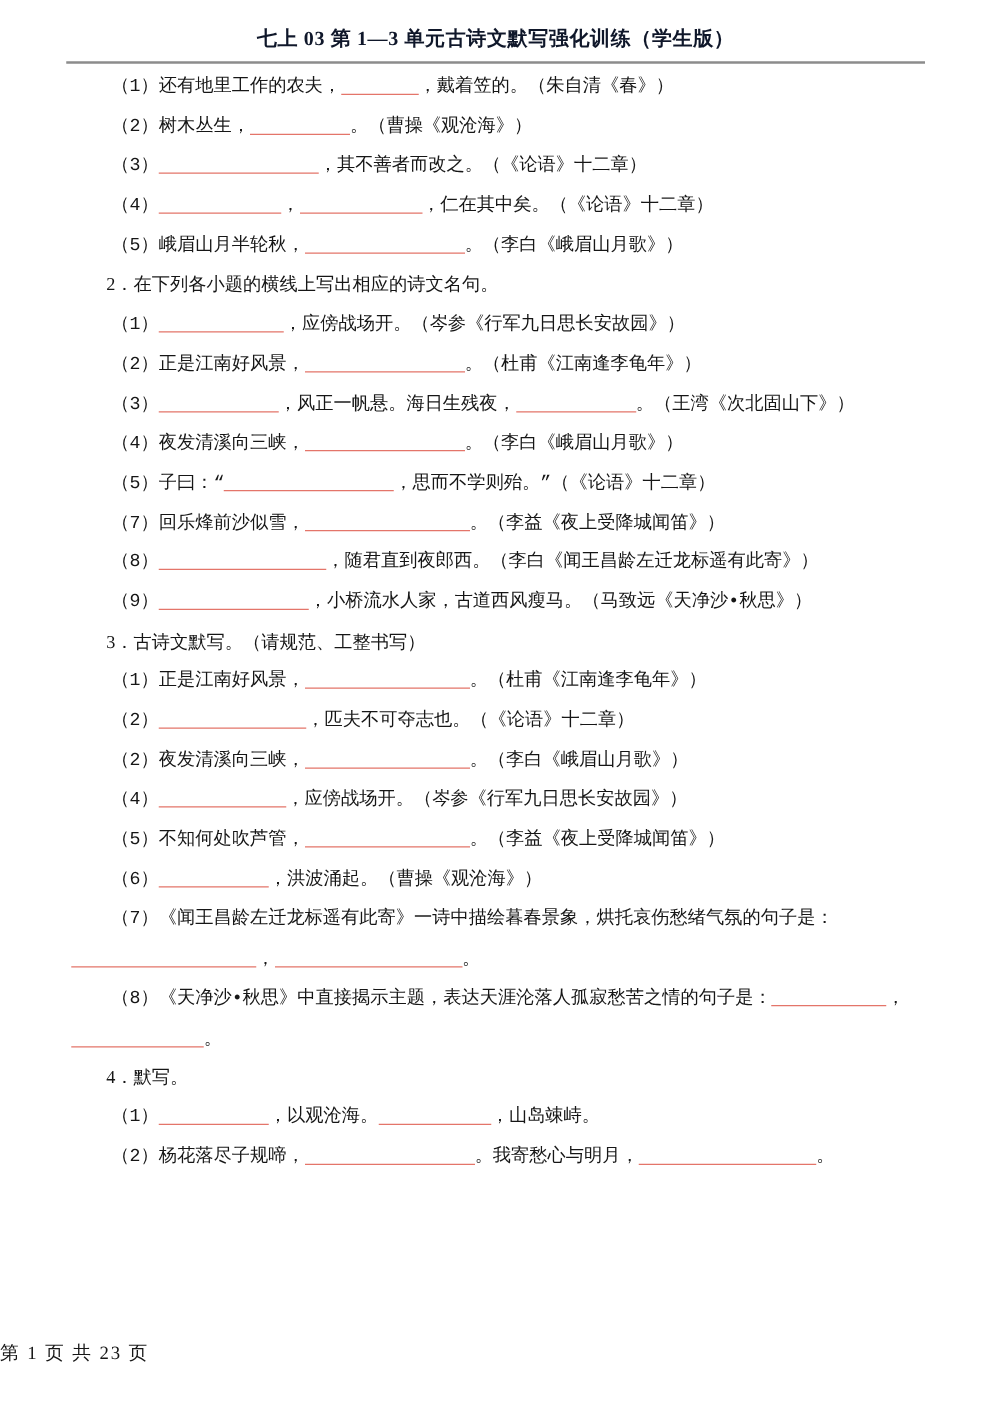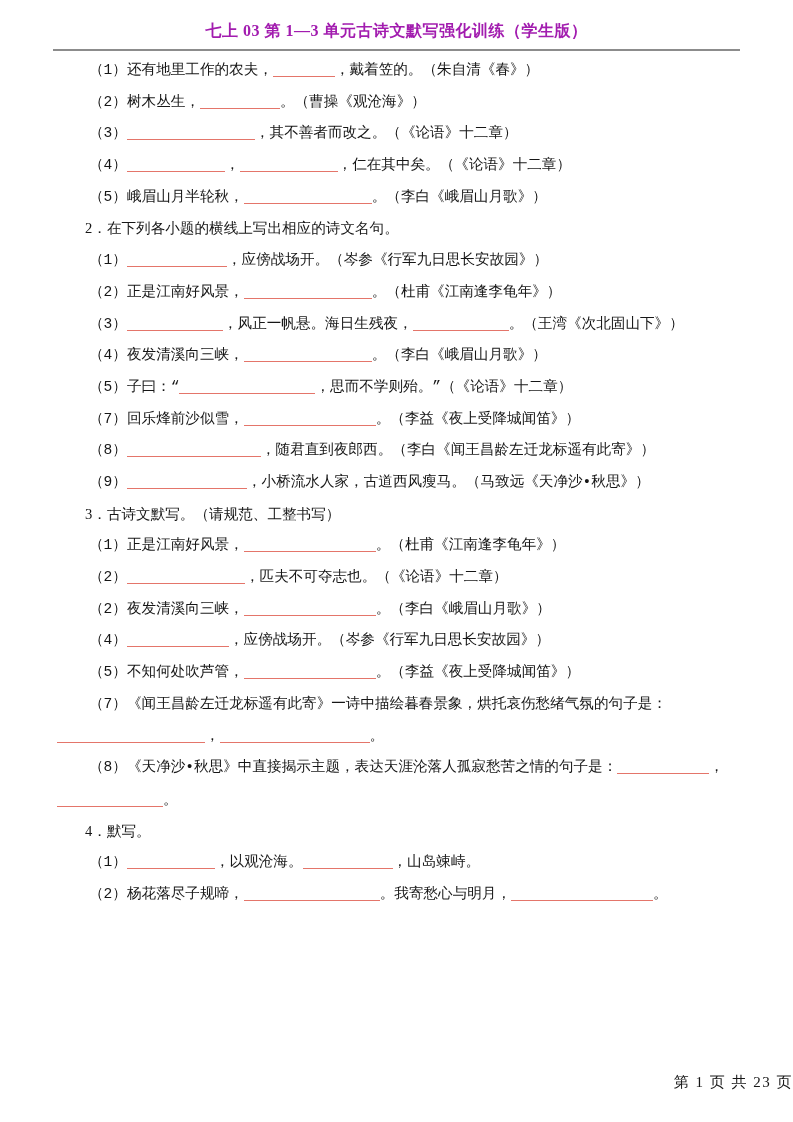--- a/index.html
+++ b/index.html
@@ -39,30 +39,30 @@
   .blank{
     display:inline-block;
     height:15px;
     border-bottom:1px solid #e4756a;
     vertical-align:-3px;
   }
   .page-footer{
     position:absolute;
     left:0;right:0;
     bottom:30px;
-    text-align:right;
+    text-align:left;
     font-size:15px;
     letter-spacing:1.5px;
   }
 </style>
 </head>
 <body>
 
 <div class="page" style="color: rgb(22, 22, 22);">
-  <div class="doc-title" style="color: #a21caf;">七上 03 第 1—3 单元古诗文默写强化训练（学生版）</div>
+  <div class="doc-title" style="color: #0f172a;">七上 03 第 1—3 单元古诗文默写强化训练（学生版）</div>
   <div class="title-rule" style="border-top-color: rgb(140, 140, 140);"></div>
   <div class="doc-body">
       <div>
         <div class="line item"><span class="txt">（1）还有地里工作的农夫，</span><span class="blank" style="width: 62px; border-bottom-color: rgb(228, 117, 106);"></span><span class="txt">，戴着笠的。（朱自清《春》）</span></div>
         <div class="line item"><span class="txt">（2）树木丛生，</span><span class="blank" style="width: 80px; border-bottom-color: rgb(228, 117, 106);"></span><span class="txt">。（曹操《观沧海》）</span></div>
         <div class="line item"><span class="txt">（3）</span><span class="blank" style="width: 128px; border-bottom-color: rgb(228, 117, 106);"></span><span class="txt">，其不善者而改之。（《论语》十二章）</span></div>
         <div class="line item"><span class="txt">（4）</span><span class="blank" style="width: 98px; border-bottom-color: rgb(228, 117, 106);"></span><span class="txt">，</span><span class="blank" style="width: 98px; border-bottom-color: rgb(228, 117, 106);"></span><span class="txt">，仁在其中矣。（《论语》十二章）</span></div>
         <div class="line item"><span class="txt">（5）峨眉山月半轮秋，</span><span class="blank" style="width: 128px; border-bottom-color: rgb(228, 117, 106);"></span><span class="txt">。（李白《峨眉山月歌》）</span></div>
       </div>
       <div>
@@ -76,20 +76,21 @@
         <div class="line item"><span class="txt">（8）</span><span class="blank" style="width: 134px; border-bottom-color: rgb(228, 117, 106);"></span><span class="txt">，随君直到夜郎西。（李白《闻王昌龄左迁龙标遥有此寄》）</span></div>
         <div class="line item"><span class="txt">（9）</span><span class="blank" style="width: 120px; border-bottom-color: rgb(228, 117, 106);"></span><span class="txt">，小桥流水人家，古道西风瘦马。（马致远《天净沙•秋思》）</span></div>
       </div>
       <div>
         <div class="line header"><span class="txt">3．古诗文默写。（请规范、工整书写）</span></div>
         <div class="line item"><span class="txt">（1）正是江南好风景，</span><span class="blank" style="width: 132px; border-bottom-color: rgb(228, 117, 106);"></span><span class="txt">。（杜甫《江南逢李龟年》）</span></div>
         <div class="line item"><span class="txt">（2）</span><span class="blank" style="width: 118px; border-bottom-color: rgb(228, 117, 106);"></span><span class="txt">，匹夫不可夺志也。（《论语》十二章）</span></div>
         <div class="line item"><span class="txt">（2）夜发清溪向三峡，</span><span class="blank" style="width: 132px; border-bottom-color: rgb(228, 117, 106);"></span><span class="txt">。（李白《峨眉山月歌》）</span></div>
         <div class="line item"><span class="txt">（4）</span><span class="blank" style="width: 102px; border-bottom-color: rgb(228, 117, 106);"></span><span class="txt">，应傍战场开。（岑参《行军九日思长安故园》）</span></div>
         <div class="line item"><span class="txt">（5）不知何处吹芦管，</span><span class="blank" style="width: 132px; border-bottom-color: rgb(228, 117, 106);"></span><span class="txt">。（李益《夜上受降城闻笛》）</span></div>
+        <div class="line item"><span class="txt">（6）</span><span class="blank" style="width: 88px; border-bottom-color: rgb(228, 117, 106);"></span><span class="txt">，洪波涌起。（曹操《观沧海》）</span></div>
         <div class="line item"><span class="txt">（7）《闻王昌龄左迁龙标遥有此寄》一诗中描绘暮春景象，烘托哀伤愁绪气氛的句子是：</span></div>
         <div class="line flush"><span class="blank" style="width: 148px; border-bottom-color: rgb(228, 117, 106);"></span><span class="txt">，</span><span class="blank" style="width: 150px; border-bottom-color: rgb(228, 117, 106);"></span><span class="txt">。</span></div>
         <div class="line item"><span class="txt">（8）《天净沙•秋思》中直接揭示主题，表达天涯沦落人孤寂愁苦之情的句子是：</span><span class="blank" style="width: 92px; border-bottom-color: rgb(228, 117, 106);"></span><span class="txt">，</span></div>
         <div class="line flush"><span class="blank" style="width: 106px; border-bottom-color: rgb(228, 117, 106);"></span><span class="txt">。</span></div>
       </div>
       <div>
         <div class="line header"><span class="txt">4．默写。</span></div>
         <div class="line item"><span class="txt">（1）</span><span class="blank" style="width: 88px; border-bottom-color: rgb(228, 117, 106);"></span><span class="txt">，以观沧海。</span><span class="blank" style="width: 90px; border-bottom-color: rgb(228, 117, 106);"></span><span class="txt">，山岛竦峙。</span></div>
         <div class="line item"><span class="txt">（2）杨花落尽子规啼，</span><span class="blank" style="width: 136px; border-bottom-color: rgb(228, 117, 106);"></span><span class="txt">。我寄愁心与明月，</span><span class="blank" style="width: 142px; border-bottom-color: rgb(228, 117, 106);"></span><span class="txt">。</span></div>
       </div>

